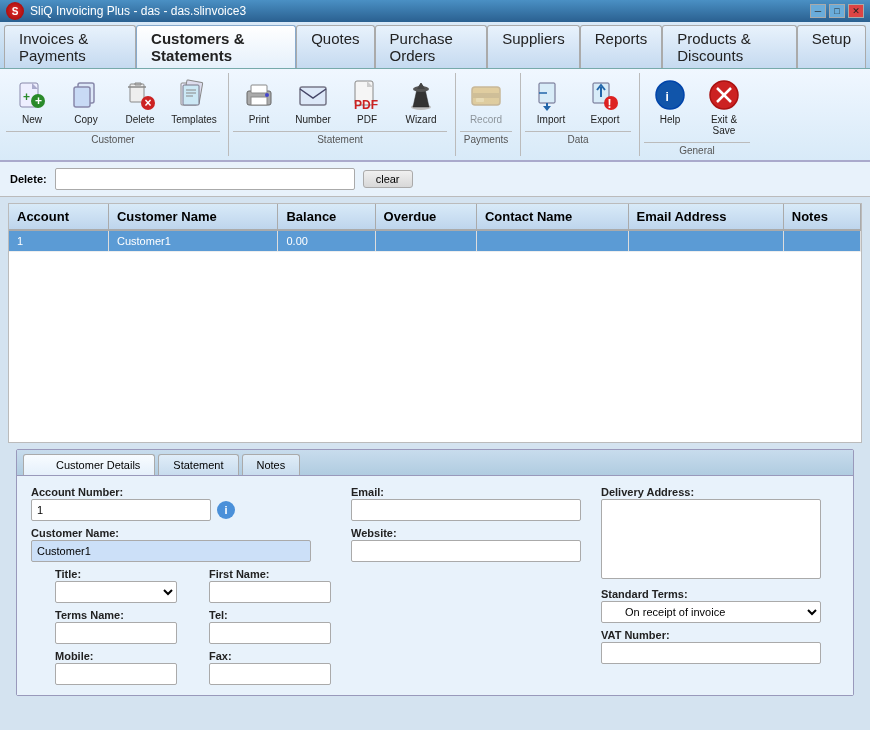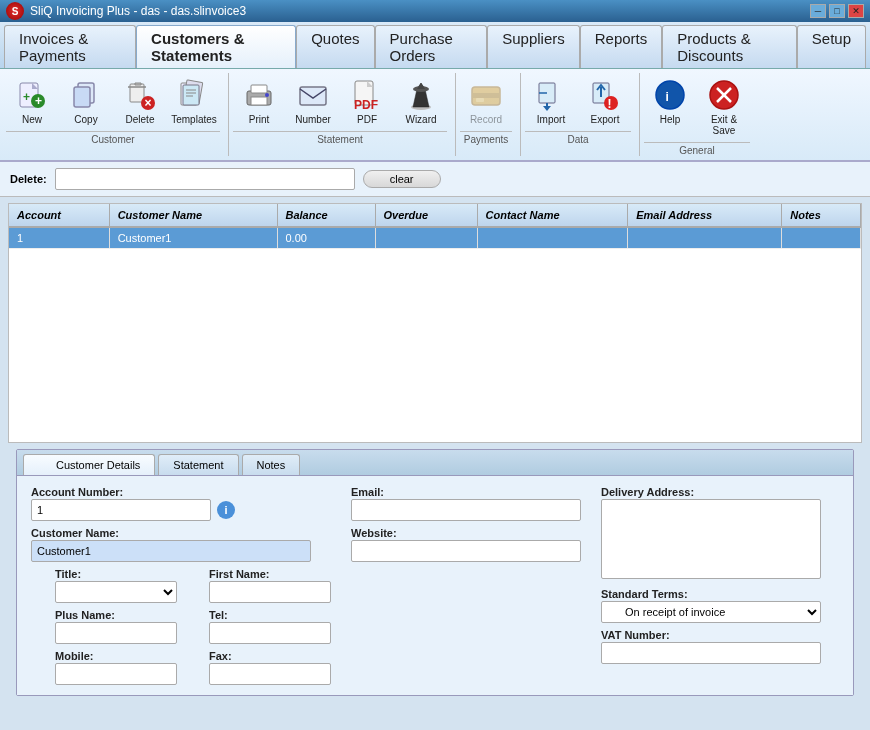--- a/index.html
+++ b/index.html
@@ -24,27 +24,27 @@
     .toolbar { background: linear-gradient(to bottom, #f0f7ff, #d8eaf8); border-bottom: 2px solid #aac; padding: 4px 6px; display: flex; gap: 0; }
     .tool-btn { display: flex; flex-direction: column; align-items: center; width: 52px; cursor: pointer; padding: 3px 2px; border: 1px solid transparent; border-radius: 3px; background: transparent; }
     .tool-icon { width: 36px; height: 36px; display: flex; align-items: center; justify-content: center; font-size: 20px; }
     .tool-label { font-size: 10px; text-align: center; color: #222; margin-top: 1px; }
     .group-label { font-size: 10px; color: #555; border-top: 1px solid #bbb; width: 100%; text-align: center; padding-top: 2px; margin-top: 2px; }
 
     
     .search-bar { background: #e8f2fb; border-bottom: 1px solid #bbb; padding: 6px 10px; display: flex; align-items: center; gap: 8px; }
     .search-bar label { font-size: 11px; font-weight: bold; }
     .search-input { width: 300px; height: 22px; border: 1px solid #aaa; border-radius: 2px; padding: 2px 4px; background: white; }
-    .clear-btn { padding: 2px 26px; border: 1px solid #aaa; border-radius: 9px; background: linear-gradient(to bottom, #f0f0f0, #d8d8d8); cursor: pointer; font-size: 11px; }
+    .clear-btn { padding: 2px 12px; border: 1px solid #aaa; border-radius: 3px; background: linear-gradient(to bottom, #f0f0f0, #d8d8d8); cursor: pointer; font-size: 11px; }
 
     
     .table-container { background: white; border: 1px solid #bbb; margin: 6px 8px; height: 240px; overflow-y: auto; }
     table { width: 100%; border-collapse: collapse; }
     thead tr { background: linear-gradient(to bottom, #d8eaf8, #bdd4ec); }
-    thead th { padding: 5px 8px; text-align: left; font-weight: bold; font-size: 11px; border-right: 1px solid #aaa; border-bottom: 2px solid #aaa; white-space: nowrap; font-style: italic; }
+    thead th { padding: 5px 8px; text-align: left; font-weight: bold; font-size: 13px; border-right: 1px solid #aaa; border-bottom: 2px solid #aaa; white-space: nowrap; }
     tbody tr { cursor: pointer; }
     tbody tr.selected { background: #5b9bd5; color: white; }
     tbody td { padding: 4px 8px; border-right: 1px solid #ddd; border-bottom: 1px solid #eee; font-size: 11px; }
 
     
     .bottom-panel { background: #dce8f5; border-top: 2px solid #99b; margin: 0 8px 6px; border: 1px solid #99b; border-radius: 2px; }
     .panel-tabs { display: flex; padding: 4px 6px 0; background: linear-gradient(to bottom, #c8dced, #b0cce0); border-bottom: 1px solid #99b; gap: 3px; }
     .panel-tab { padding: 4px 14px; border: 1px solid #aaa; border-bottom: none; border-radius: 3px 3px 0 0; background: linear-gradient(to bottom, #e0edf8, #c8dcee); cursor: pointer; font-size: 11px; }
     .panel-tab.active { background: linear-gradient(to bottom, #f8fcff, #e5f0fb); font-weight: normal; padding-left: 32px; }
 
@@ -334,21 +334,21 @@
               <option>Mr</option><option>Mrs</option><option>Ms</option><option>Dr</option>
             </select>
           </div>
           <div>
             <div class="field-label">First Name:</div>
             <input class="field-input" type="text" value="" style="">
           </div>
         </div>
         <div class="row-pair">
           <div>
-            <div class="field-label">Plus Name:</div>
+            <div class="field-label">Terms Name:</div>
             <input class="field-input" type="text" value="" style="">
           </div>
           <div>
             <div class="field-label">Tel:</div>
             <input class="field-input" type="text" value="" style="">
           </div>
         </div>
         <div class="row-pair">
           <div>
             <div class="field-label">Mobile:</div>

